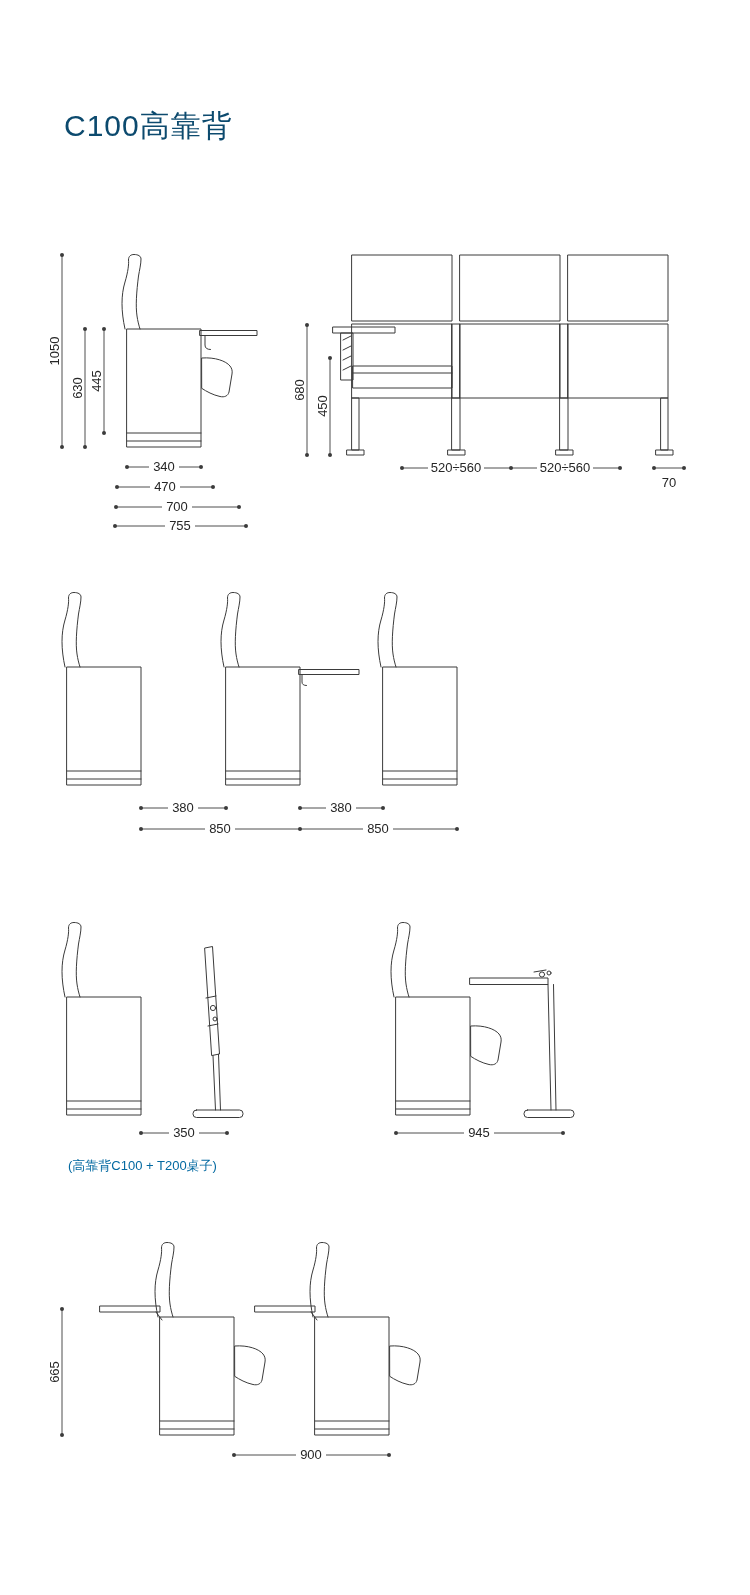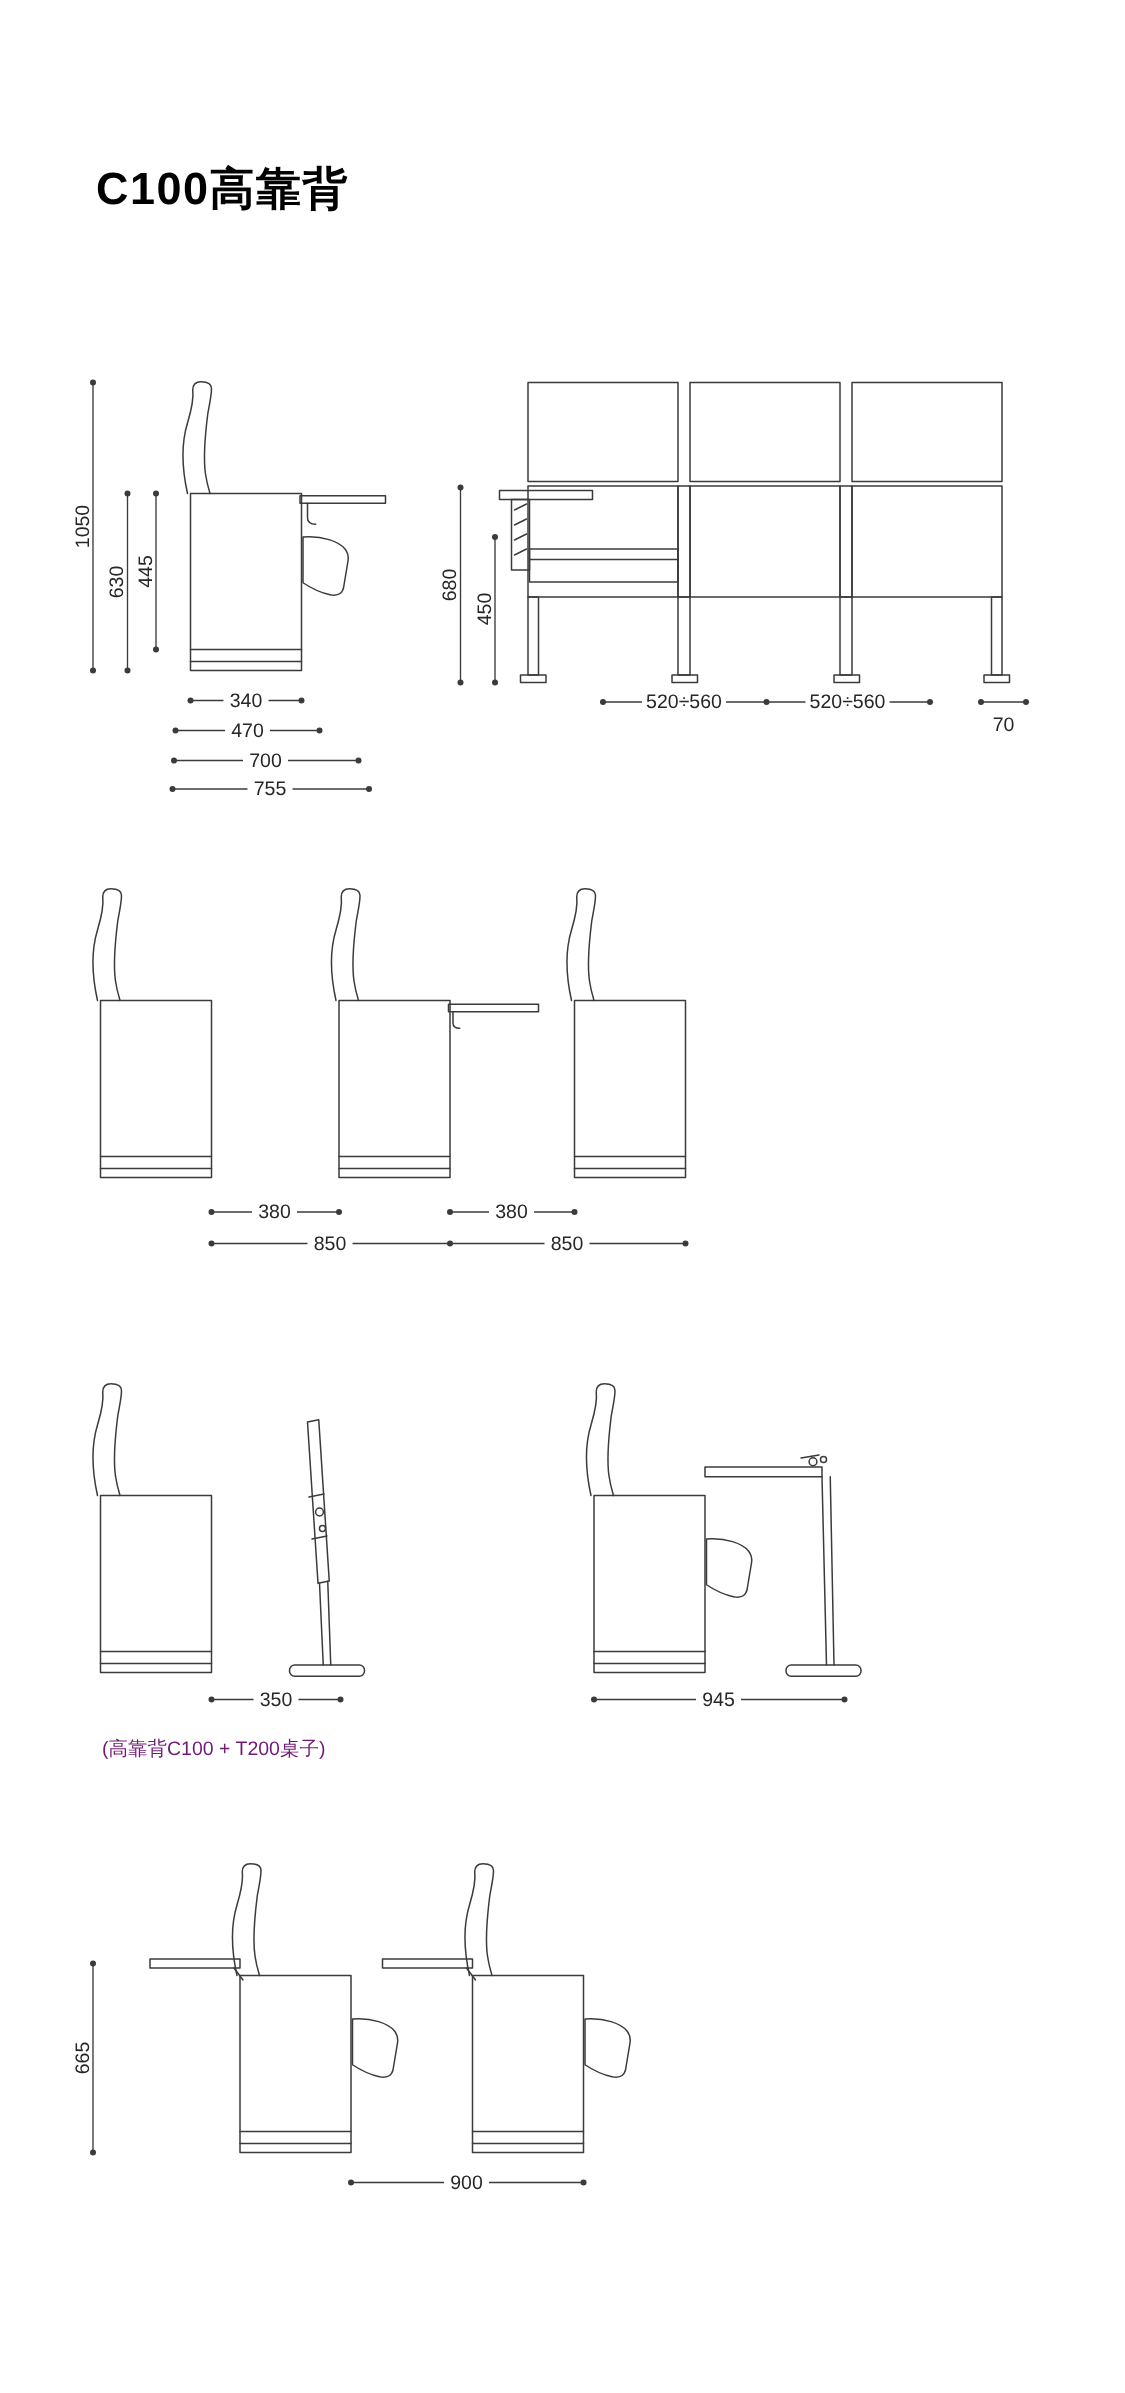--- a/index.html
+++ b/index.html
@@ -1,18 +1,18 @@
 <!DOCTYPE html>
 <html><head>
 <meta charset="utf-8">
 <style>
   html,body{margin:0;padding:0;background:#ffffff;}
   .page{position:relative;width:750px;height:1595px;background:#fff;font-family:"Liberation Sans",sans-serif;overflow:hidden;}
-  .title{position:absolute;left:64px;top:106px;margin:0;font-size:30px;font-weight:bold;color:#000000;letter-spacing:1px;}
-  .caption{position:absolute;left:68px;top:1157px;font-size:13px;color:#701a75;}
+  .title{position:absolute;left:64px;top:106px;margin:0;font-size:30px;font-weight:normal;color:#0c4a6e;letter-spacing:1px;}
+  .caption{position:absolute;left:68px;top:1157px;font-size:13px;color:#0369a1;}
   svg.sheet{position:absolute;left:0;top:0;}
   .draw{stroke:#3b3b3b;stroke-width:1;fill:none;stroke-linecap:round;stroke-linejoin:round;}
   .dim line{stroke:#3b3b3b;stroke-width:0.9;}
   .dim .dot{fill:#3b3b3b;stroke:none;}
   .dim .bg{fill:#ffffff;stroke:none;}
   .dim text{font-family:"Liberation Sans",sans-serif;font-size:13px;fill:#262626;stroke:none;}
 </style>
 </head>
 <body>
 

